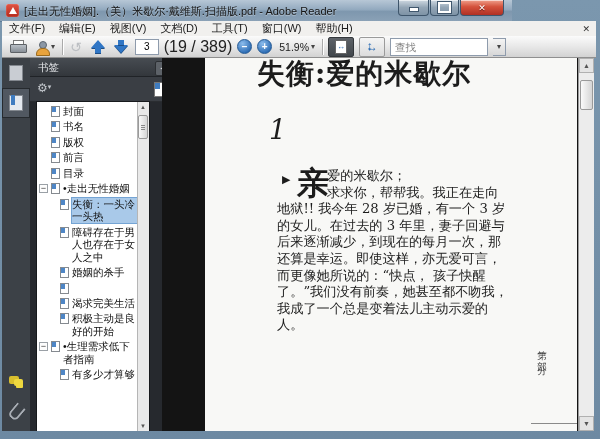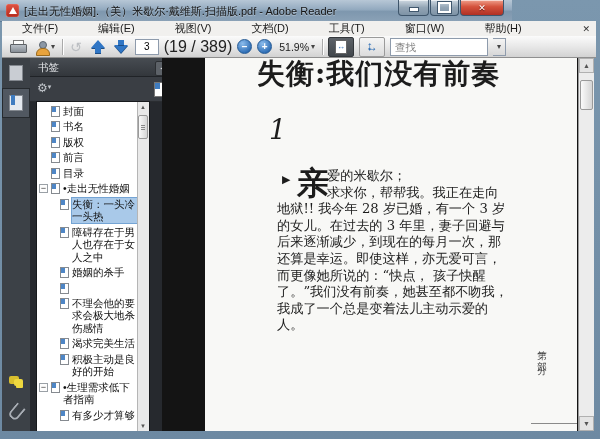--- a/index.html
+++ b/index.html
@@ -22,21 +22,21 @@
     background:linear-gradient(180deg,#cfd9e2,#93a5b5 50%,#7e93a6);box-shadow:inset 0 1px 0 rgba(255,255,255,.6);
     display:flex;align-items:center;justify-content:center;margin-left:1px;cursor:pointer;}
   .wbtn.min{width:29px}.wbtn.max{width:27px}
   .wbtn.close{width:42px;background:linear-gradient(180deg,#f0a08c,#d4523c 45%,#b03024);}
   .minbar{width:8px;height:3px;background:#fff;border:1px solid #40576d;margin-top:4px;}
   .maxrect{width:9px;height:7px;border:2px solid #fff;outline:1px solid #40576d;background:transparent;}
   .close-x{color:#fff;font-size:9px;font-weight:bold;text-shadow:0 1px 1px #5a1008;}
   
   .menubar{position:absolute;left:2px;right:4px;top:21px;height:15px;background:#f1f0ee;
     border-bottom:1px solid #d9d8d6;display:flex;align-items:center;font-size:11px;color:#1a1a1a;}
-  .menu-item{padding:0 20px;line-height:15px;cursor:pointer;}
+  .menu-item{padding:0 7px;line-height:15px;cursor:pointer;}
   .menu-close{margin-left:auto;margin-right:6px;font-size:9px;font-weight:bold;color:#333;cursor:pointer;}
   
   .toolbar{position:absolute;left:2px;right:4px;top:36px;height:22px;
     background:linear-gradient(180deg,#fbfbfb,#e6e6e6 55%,#d2d2d2);
     border-bottom:1px solid #8f8f8f;display:flex;align-items:center;padding:0 6px;gap:5px;box-sizing:border-box;}
   .tbtn{height:18px;display:flex;align-items:center;justify-content:center;border-radius:2px;cursor:pointer;padding:0 2px;}
   .tsep{width:1px;height:16px;background:#aaa;box-shadow:1px 0 0 #fff;}
   .printer-body{position:relative;width:16px;height:13px;}
   .printer-body::before{content:"";position:absolute;left:3px;top:0;width:9px;height:5px;background:#fdfdfd;border:1px solid #777;}
   .printer-body::after{content:"";position:absolute;left:0;top:4px;width:15px;height:7px;border:1px solid #5d6166;border-radius:1px;
@@ -276,24 +276,20 @@
           </div>
         <div class="bm-row child">
             <span class="bm-icon"></span>
             <span class="bm-label">婚姻的杀手</span>
           </div>
         <div class="bm-row child">
             <span class="bm-icon"></span>
           </div>
         <div class="bm-row child">
             <span class="bm-icon"></span>
-            <span class="bm-label">不理会他的要求会极大地杀伤感情</span>
-          </div>
-        <div class="bm-row child">
-            <span class="bm-icon"></span>
             <span class="bm-label">渴求完美生活</span>
           </div>
         <div class="bm-row child">
             <span class="bm-icon"></span>
             <span class="bm-label">积极主动是良好的开始</span>
           </div>
         <div class="bm-row parent">
             <span class="expander">−</span>
             <span class="bm-icon"></span>
             <span class="bm-label">•生理需求低下者指南</span>
@@ -307,21 +303,21 @@
       <div class="bm-scroll">
         <div class="bm-sb-btn up">▲</div>
         <div class="bm-thumb"></div>
         <div class="bm-sb-btn down">▼</div>
       </div>
     </div>
   </div>
 
   <div class="docview">
     <div class="page">
-      <div class="doc-title">失衡:我们没有前奏</div>
+      <div class="doc-title">失衡:爱的米歇尔</div>
       <div class="chapter">1</div>
       <div class="para">
         <span class="lead">
           <span class="lead-marker">▶</span>
           <span class="dropcap">亲</span>
         </span>
         <div class="body-line">爱的米歇尔；</div>
         <div class="body-line">求求你，帮帮我。我正在走向</div>
         <div class="body-line">地狱!! 我今年 28 岁已婚，有一个 3 岁</div>
         <div class="body-line">的女儿。在过去的 3 年里，妻子回避与</div>

